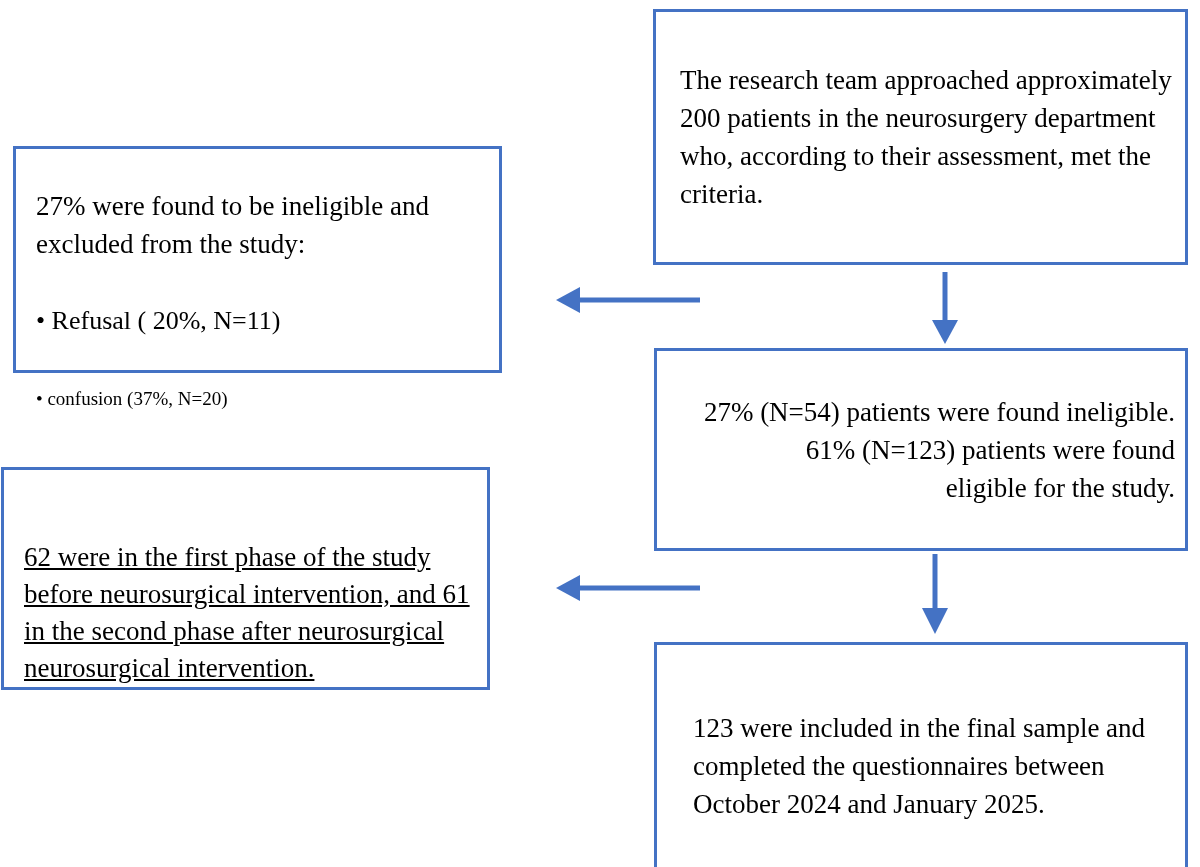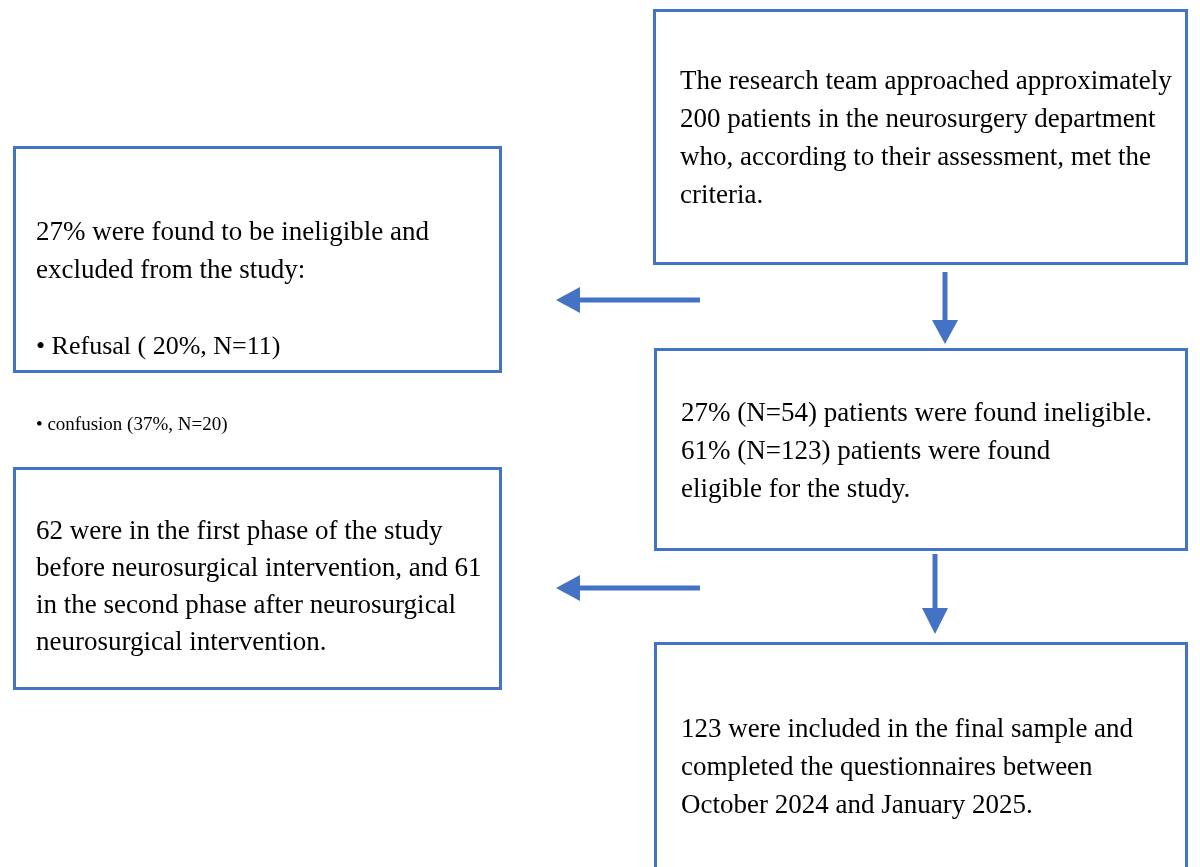--- a/index.html
+++ b/index.html
@@ -45,37 +45,37 @@
     left: 653px; top: 9px;
     width: 535px; height: 256px;
   }
   #box-approached .box-text { padding-left: 24px; }
 
   
   #box-eligibility {
     left: 654px; top: 348px;
     width: 534px; height: 203px;
   }
-  #box-eligibility .box-text { padding-left: 24px; }
+  #box-eligibility .box-text { padding-left: 10px; text-align: right; }
 
   
   #box-final-sample {
     left: 654px; top: 642px;
     width: 534px; height: 232px;
   }
-  #box-final-sample .box-text { padding-left: 24px; margin-top: 16px; }
+  #box-final-sample .box-text { padding-left: 36px; margin-top: 16px; }
 
   
   #box-excluded {
     left: 13px; top: 146px;
     width: 489px; height: 227px;
     align-items: flex-start;
   }
   #box-excluded .box-text {
-    padding-top: 25px;
+    padding-top: 0;
     padding-left: 20px;
   }
   .excl-head {
     display: block;
     font-family: "Liberation Serif", "DejaVu Serif", serif;
     font-size: 27px;
     line-height: 38px;
   }
   .bullet-line {
     display: block;
@@ -87,23 +87,24 @@
     font-family: Liberation Serif, serif;
     font-size: 26px;
   }
   .bullet-serif {
     font-family: "Liberation Serif", "DejaVu Serif", serif;
     font-size: 19px;
   }
 
   
   #box-phases {
-    left: 13px; top: 467px;
+    left: 1px; top: 467px;
     width: 489px; height: 223px;
-    align-items: center;
+    align-items: flex-end;
+    text-decoration: underline;
   }
   #box-phases .box-text {
     padding-top: 14px;
     padding-left: 20px;
     line-height: 37px;
   }
 
   
   .arrow {
     position: absolute;

